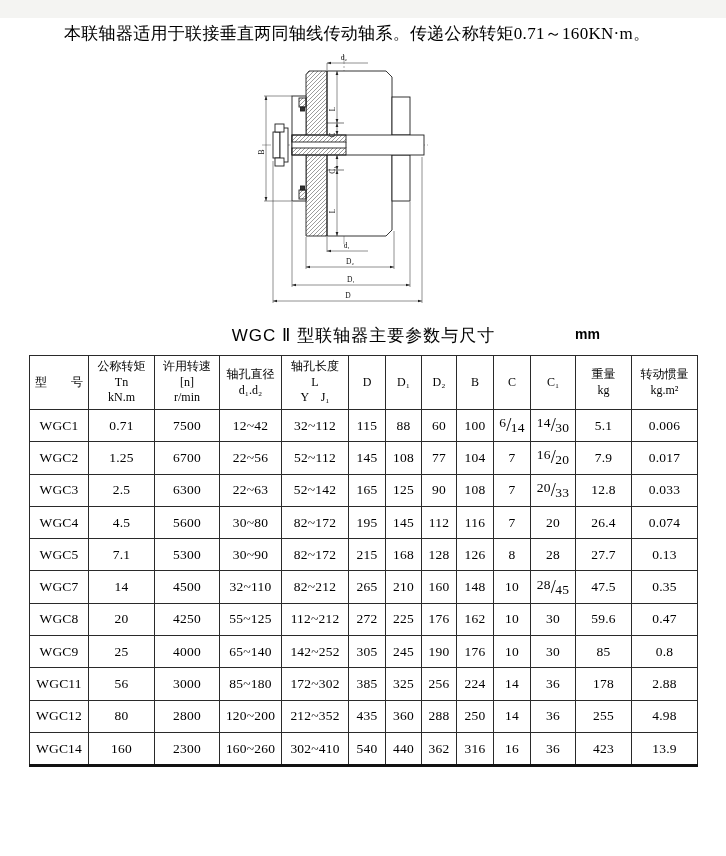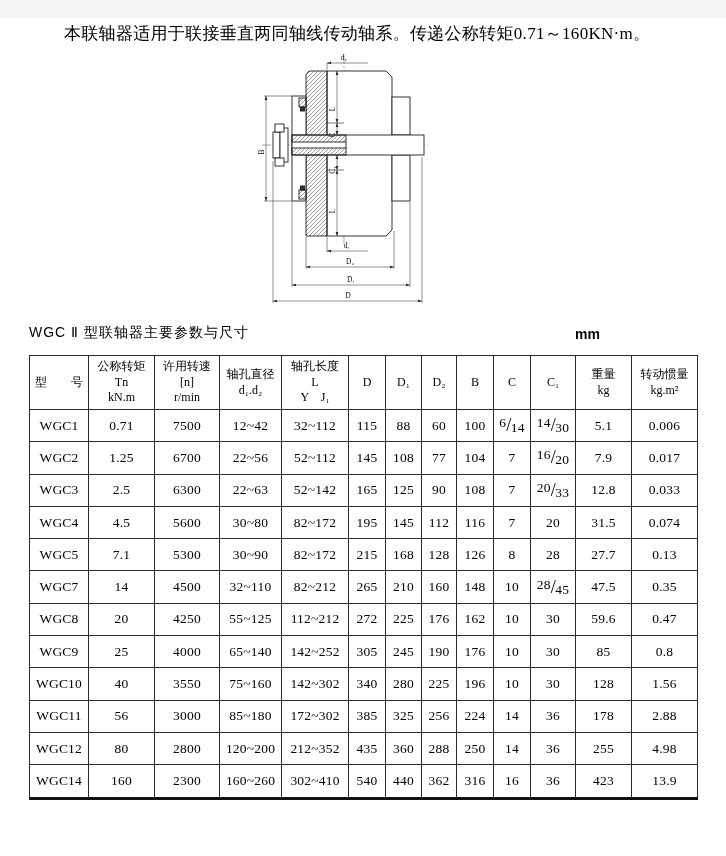--- a/index.html
+++ b/index.html
@@ -4,22 +4,22 @@
 <style>
   html,body{margin:0;padding:0;background:#f4f4f2;}
   .page{position:relative;width:726px;height:856px;background:#ffffff;margin:18px auto;
         font-family:"Liberation Serif","DejaVu Serif",serif;color:#000;overflow:hidden;}
   .intro{position:absolute;top:5px;left:30px;width:666px;margin:0;
          font-size:17px;line-height:1.35;text-indent:2em;letter-spacing:0.3px;}
   .diagram{position:absolute;top:31px;left:256px;width:176px;height:264px;}
   .diagram svg{display:block;width:100%;height:100%;}
   .caption{position:absolute;top:304px;left:29px;width:669px;height:30px;
            font-family:"Liberation Sans","DejaVu Sans",sans-serif;}
-  .caption .title{position:absolute;left:0;right:0;top:2px;
-                  font-size:14px;letter-spacing:1px;}
+  .caption .title{position:absolute;left:0;right:0;top:2px;text-align:center;
+                  font-size:17px;letter-spacing:1px;}
   .caption .unit{position:absolute;right:98px;top:4px;font-size:14px;font-weight:bold;}
   table.params{position:absolute;top:337px;left:29px;width:669px;table-layout:fixed;
          border-collapse:collapse;border:1px solid #1c1c1c;border-bottom:3px solid #111;}
   .params th,.params td{border:1px solid #2a2a2a;text-align:center;vertical-align:middle;
          padding:0;font-weight:normal;overflow:hidden;}
   .params thead th{height:53px;font-size:12px;line-height:1.3;
          font-family:"Liberation Serif","DejaVu Serif",serif;}
   .params tbody td{height:31.3px;font-size:13.5px;letter-spacing:0.2px;}
   .fu{vertical-align:3px;}
   .fd{vertical-align:-2px;}
@@ -242,21 +242,21 @@
           <td>4.5</td>
           <td>5600</td>
           <td>30~80</td>
           <td>82~172</td>
           <td>195</td>
           <td>145</td>
           <td>112</td>
           <td>116</td>
           <td>7</td>
           <td>20</td>
-          <td>31.5</td>
+          <td>26.4</td>
           <td>0.074</td>
         </tr>
         <tr>
           <td>WGC5</td>
           <td>7.1</td>
           <td>5300</td>
           <td>30~90</td>
           <td>82~172</td>
           <td>215</td>
           <td>168</td>
@@ -306,35 +306,20 @@
           <td>305</td>
           <td>245</td>
           <td>190</td>
           <td>176</td>
           <td>10</td>
           <td>30</td>
           <td>85</td>
           <td>0.8</td>
         </tr>
         <tr>
-          <td>WGC10</td>
-          <td>40</td>
-          <td>3550</td>
-          <td>75~160</td>
-          <td>142~302</td>
-          <td>340</td>
-          <td>280</td>
-          <td>225</td>
-          <td>196</td>
-          <td>10</td>
-          <td>30</td>
-          <td>128</td>
-          <td>1.56</td>
-        </tr>
-        <tr>
           <td>WGC11</td>
           <td>56</td>
           <td>3000</td>
           <td>85~180</td>
           <td>172~302</td>
           <td>385</td>
           <td>325</td>
           <td>256</td>
           <td>224</td>
           <td>14</td>

